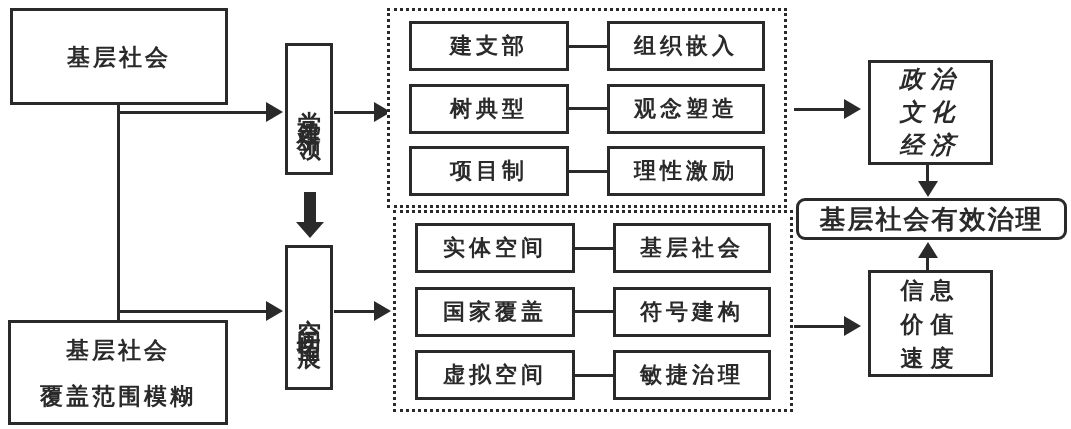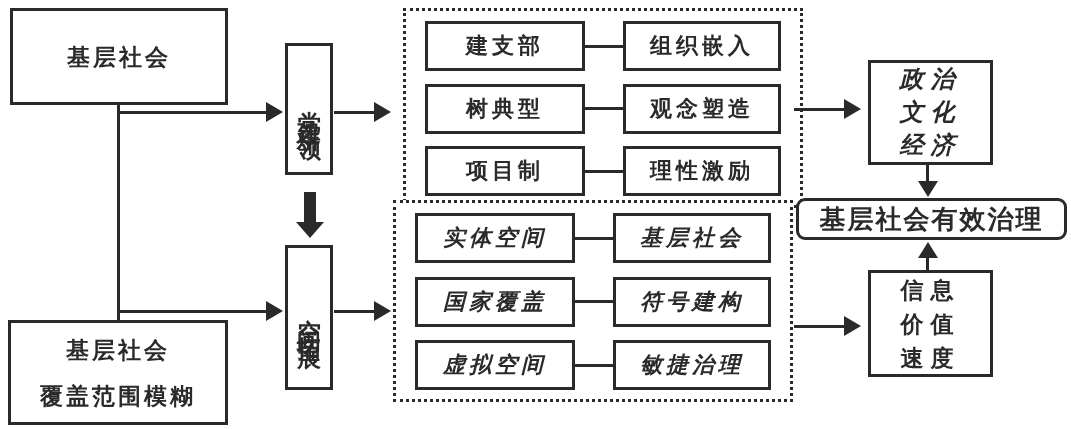--- a/index.html
+++ b/index.html
@@ -25,22 +25,22 @@
     font-size:24px;letter-spacing:9px;
   }
   .b-party{left:285px;top:43px;width:48px;height:132px;}
   .b-space{left:285px;top:245px;width:48px;height:145px;}
   
   .dgroup{
     position:absolute;border:3px dotted #2a2a2a;box-sizing:border-box;
     display:flex;flex-direction:column;justify-content:space-between;
     padding:10px 19px 9px 19px;background:#ffffff;
   }
-  .dg1{left:403px;top:8px;width:400px;height:200px;justify-content:space-between;}
-  .dg2{left:393px;top:200px;width:400px;height:202px;font-style:italic;}
+  .dg1{left:387px;top:8px;width:400px;height:200px;justify-content:space-between;}
+  .dg2{left:393px;top:210px;width:400px;height:202px;}
   .pair-row{display:flex;align-items:center;height:50px;}
   .pbox{
     border:3px solid #2a2a2a;background:#fff;box-sizing:border-box;height:50px;
     display:flex;align-items:center;justify-content:center;
     font-size:22px;letter-spacing:4px;text-align:center;
   }
   .pbox.l{width:160px;}
   .pbox.r{width:158px;}
   .pair-link{flex:1;height:3px;background:#2a2a2a;}
   

